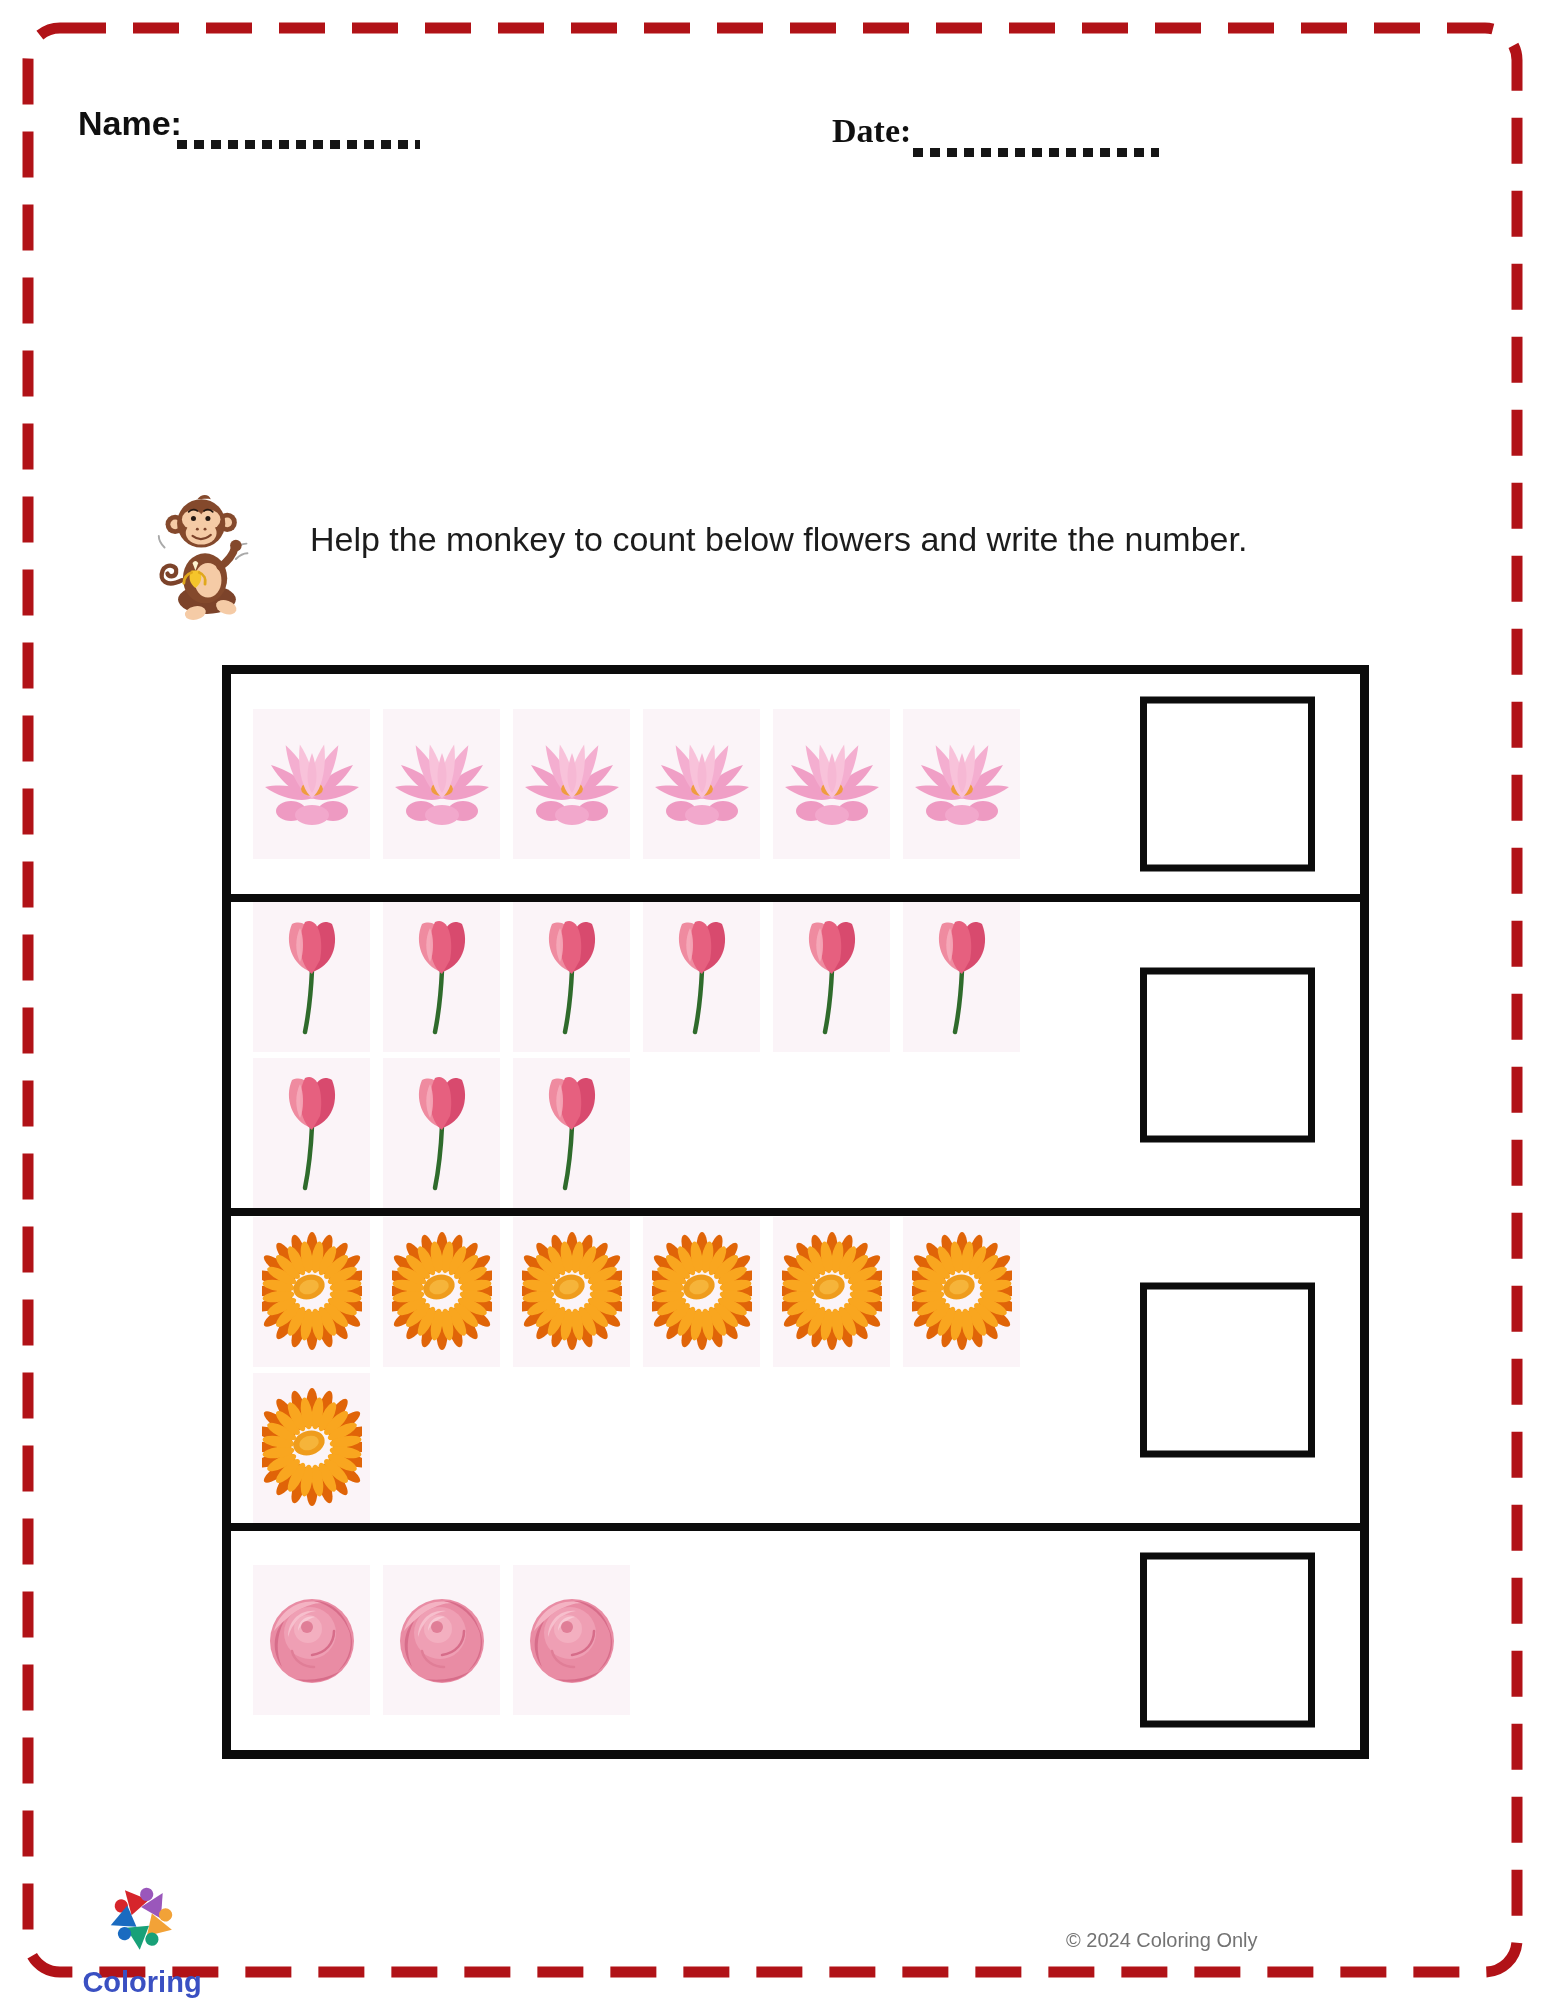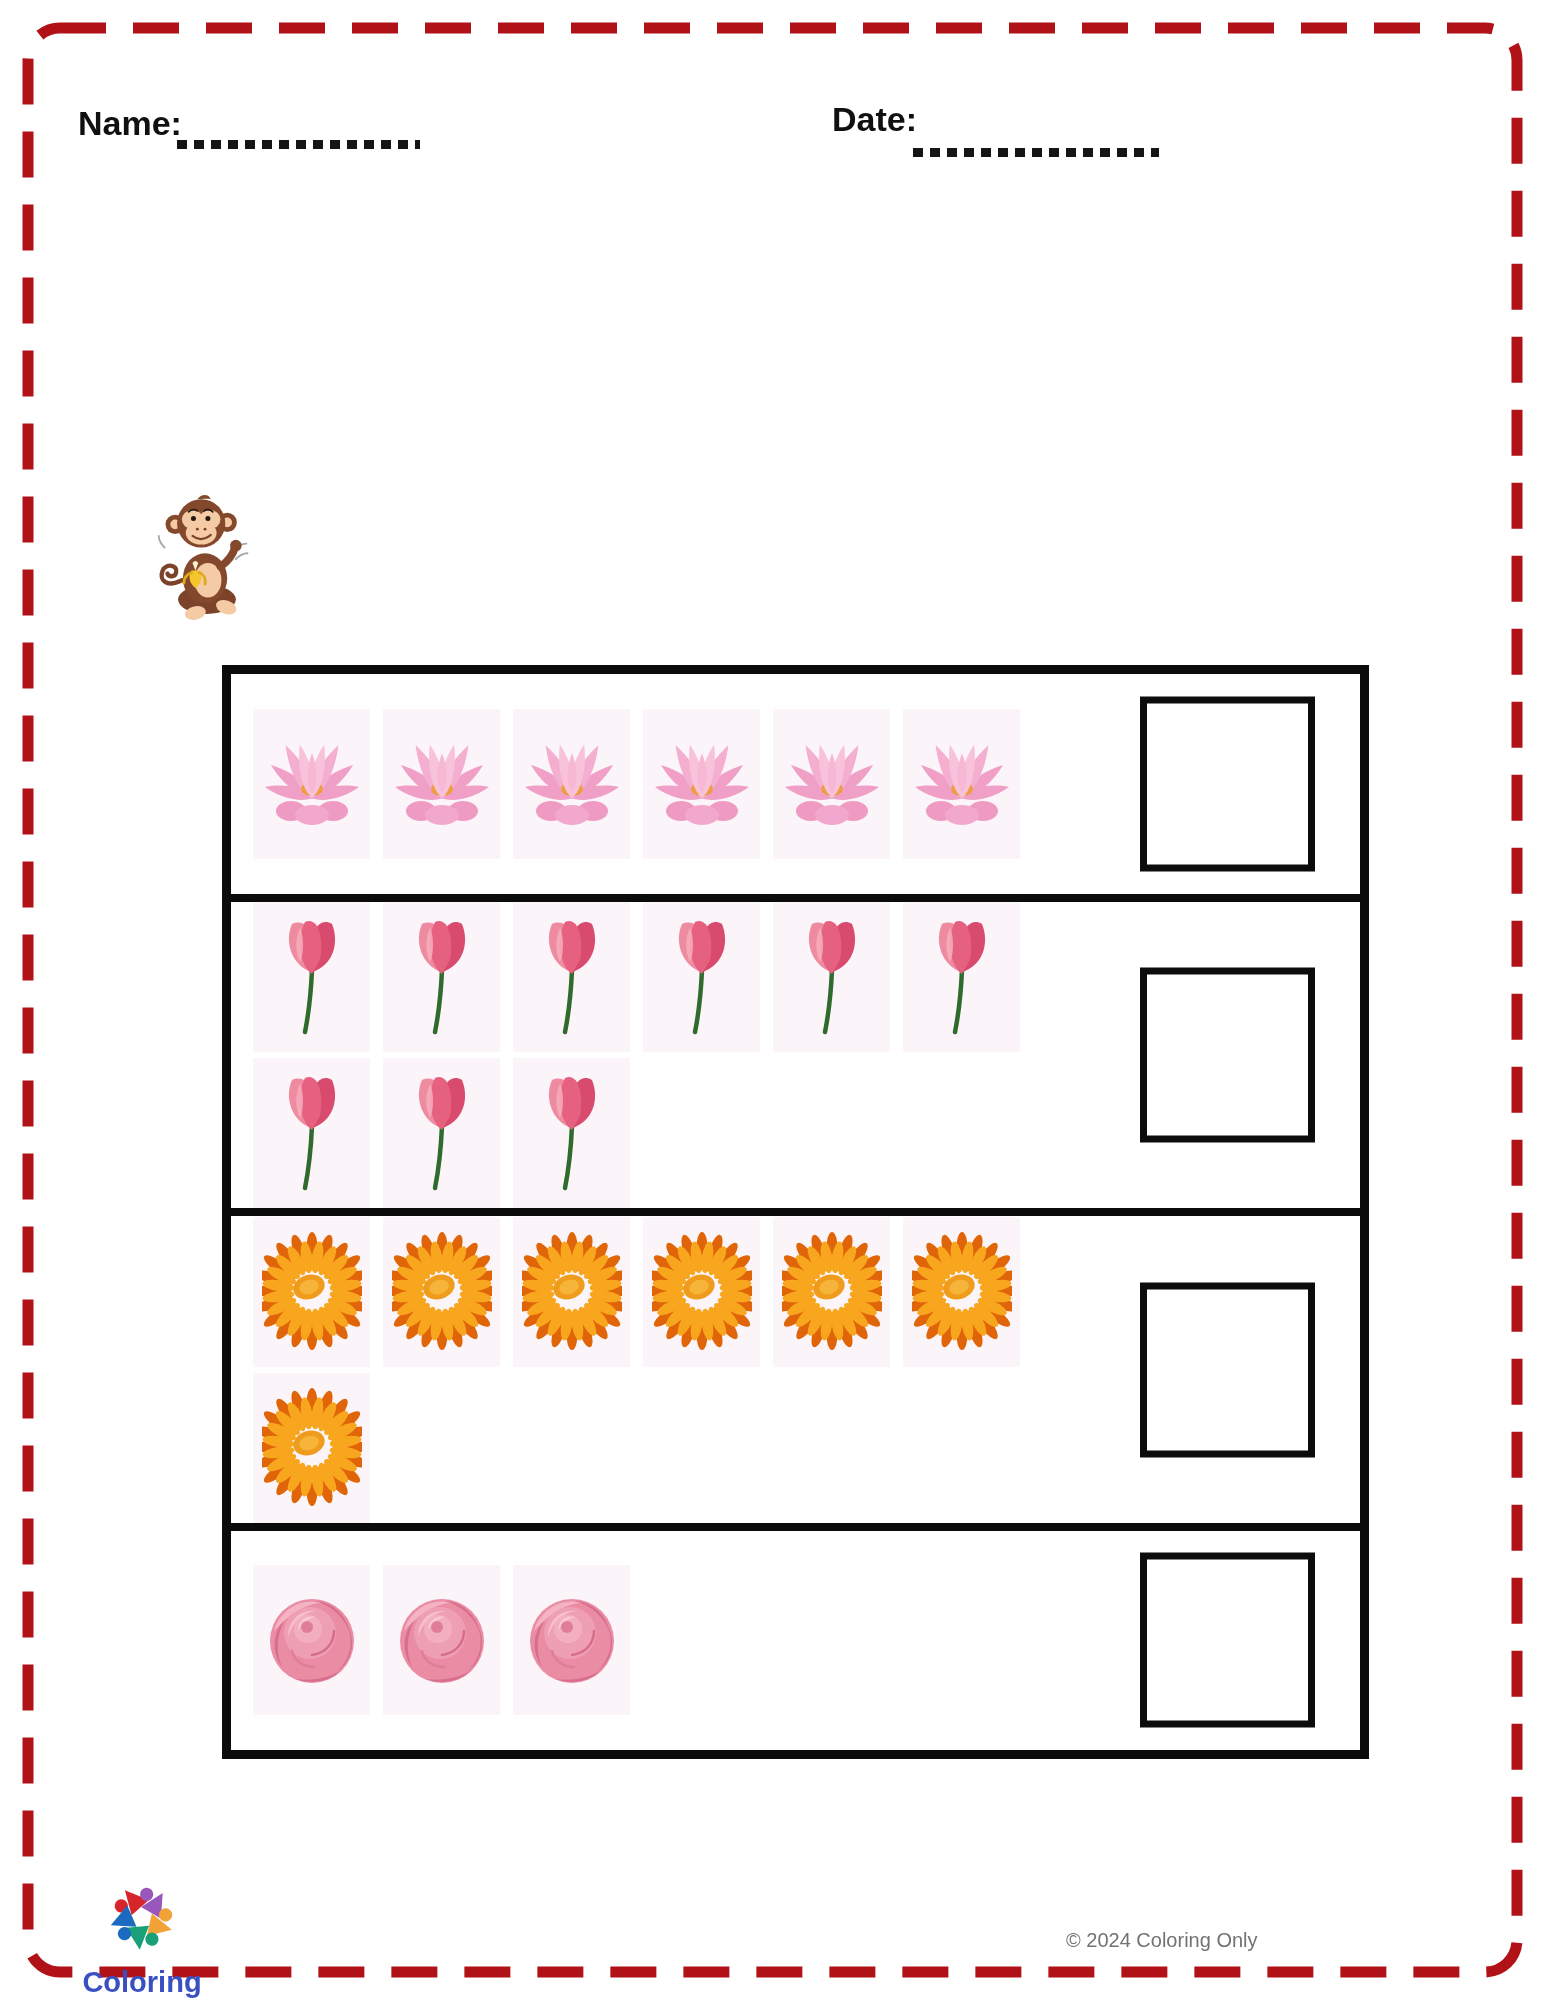--- a/index.html
+++ b/index.html
@@ -3,21 +3,21 @@
 <meta charset="utf-8">
 <style>
   html,body{margin:0;padding:0;background:#ffffff;}
   .page{
     position:relative;width:1545px;height:2000px;background:#ffffff;overflow:hidden;
     font-family:"Liberation Sans", sans-serif;color:#141414;padding-left:20px;
   }
   .page-border{position:absolute;left:0;top:0;width:1545px;height:2000px;pointer-events:none;}
   .field-label{position:absolute;font-size:34px;font-weight:700;color:#101010;}
   .name-label{left:78px;top:104px;}
-  .date-label{left:832px;top:100px;}
+  .date-label{left:832px;top:112px;font-family:Liberation Serif, serif;}
   .dotted-line{
     position:absolute;height:9px;
     background:repeating-linear-gradient(90deg,#151515 0 10px,transparent 10px 17px);
   }
   .name-dots{left:177px;top:140px;width:243px;}
   .date-dots{left:913px;top:148px;width:246px;}
   .title{position:absolute;left:0;right:0;top:316px;text-align:center;font-size:43px;font-weight:700;color:#0d0d0d;letter-spacing:-0.5px;}
   .monkey{position:absolute;left:153px;top:485px;width:106px;height:150px;}
   .instruction{position:absolute;left:310px;top:520px;width:1120px;font-size:34px;color:#1c1c1c;}
   
@@ -222,20 +222,21 @@
 
   <div class="field-label name-label">Name:</div>
   <div class="dotted-line name-dots"></div>
   <div class="field-label date-label">Date:</div>
   <div class="dotted-line date-dots"></div>
 
 
   <svg class="monkey" viewBox="0 0 110 150">
     <use href="#sym-monkey"></use>
   </svg>
+  <div class="instruction">Help the monkey to count below flowers and write the number.</div>
 
   <div class="ws-table">
       <div class="ws-row">
     <div class="flower-line">
           <div class="flower-cell">
             <svg class="flower-svg" viewBox="0 0 100 130">
               <use href="#sym-lotus"></use>
             </svg>
           </div>
           <div class="flower-cell">

